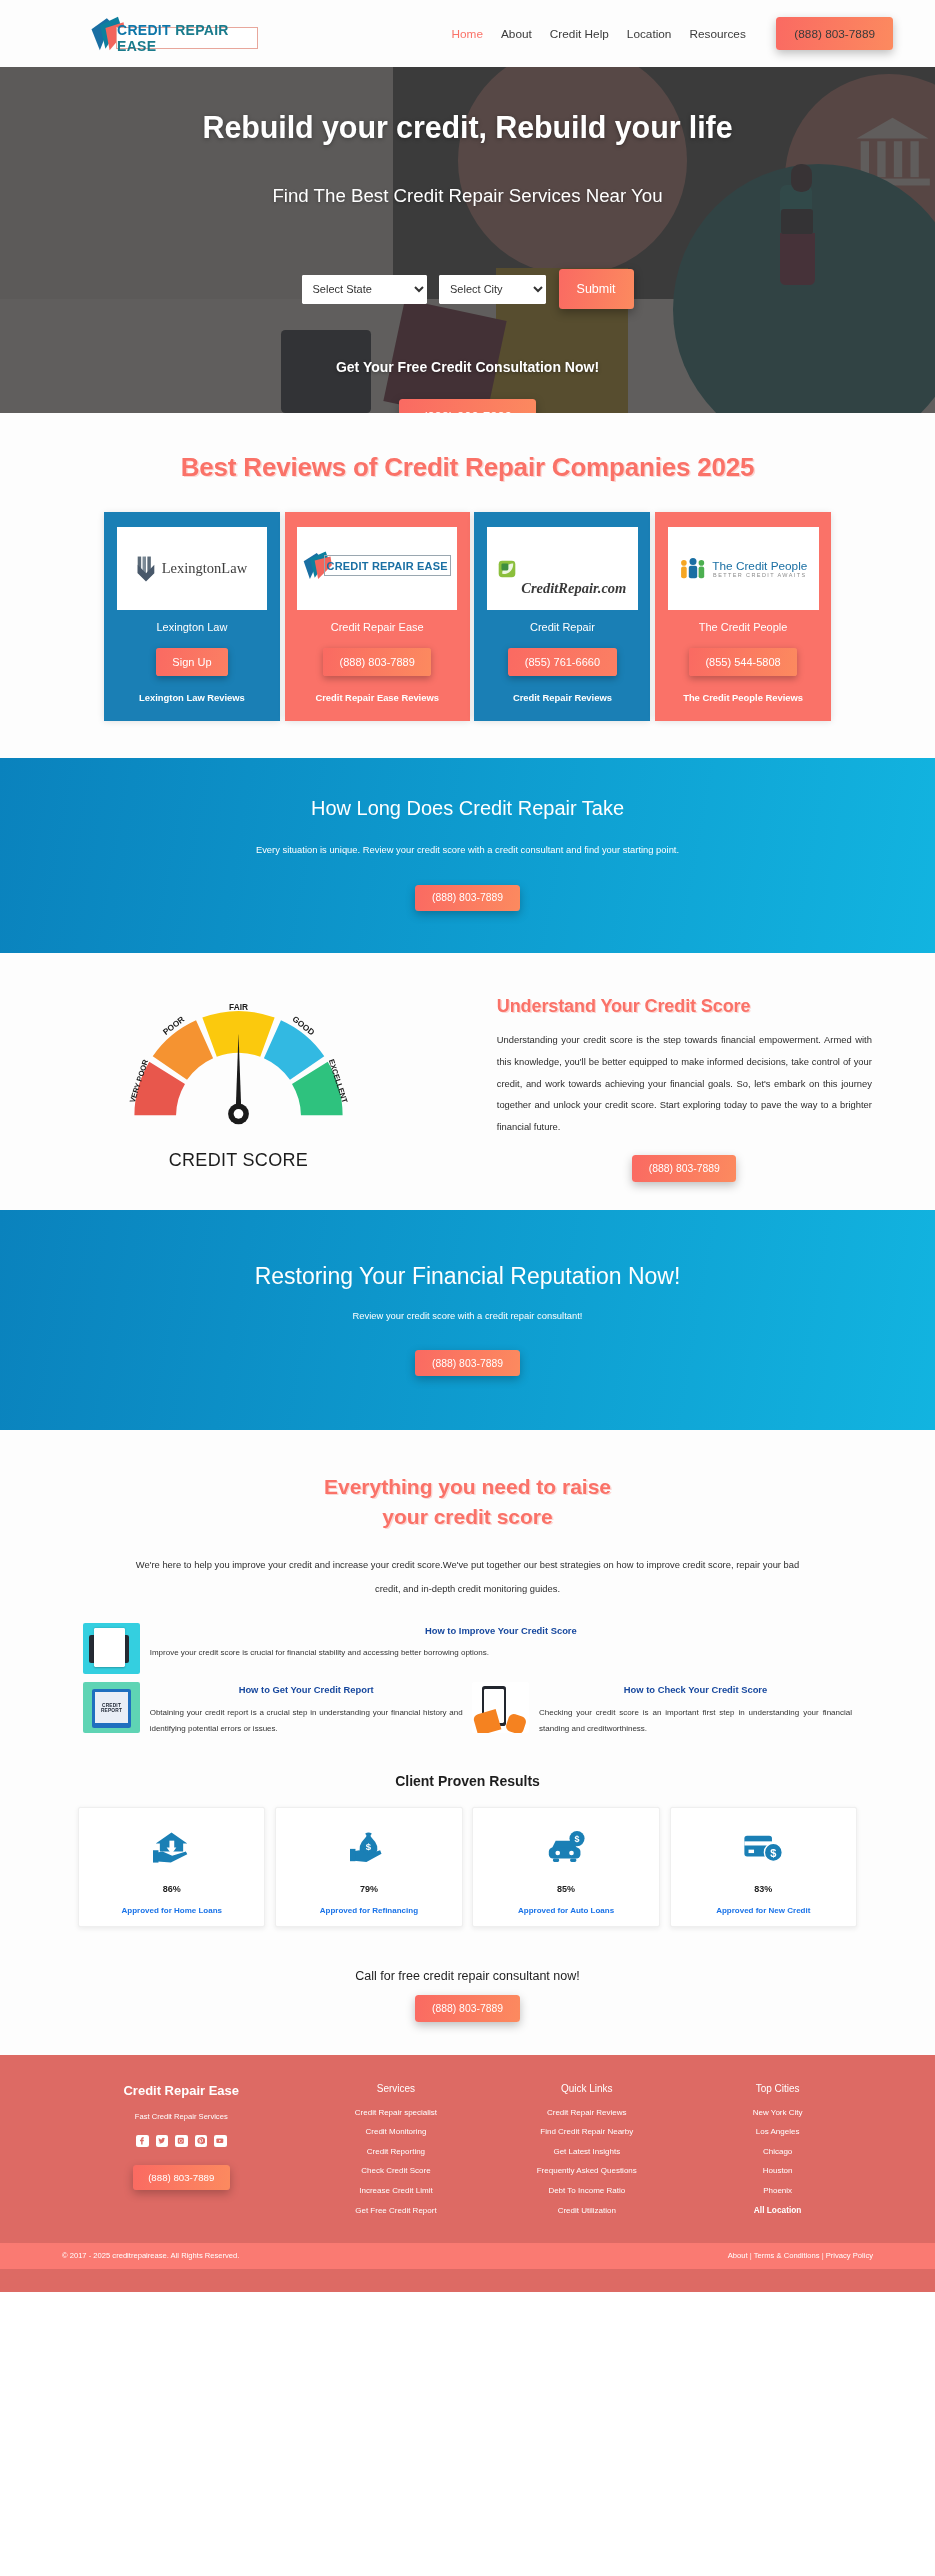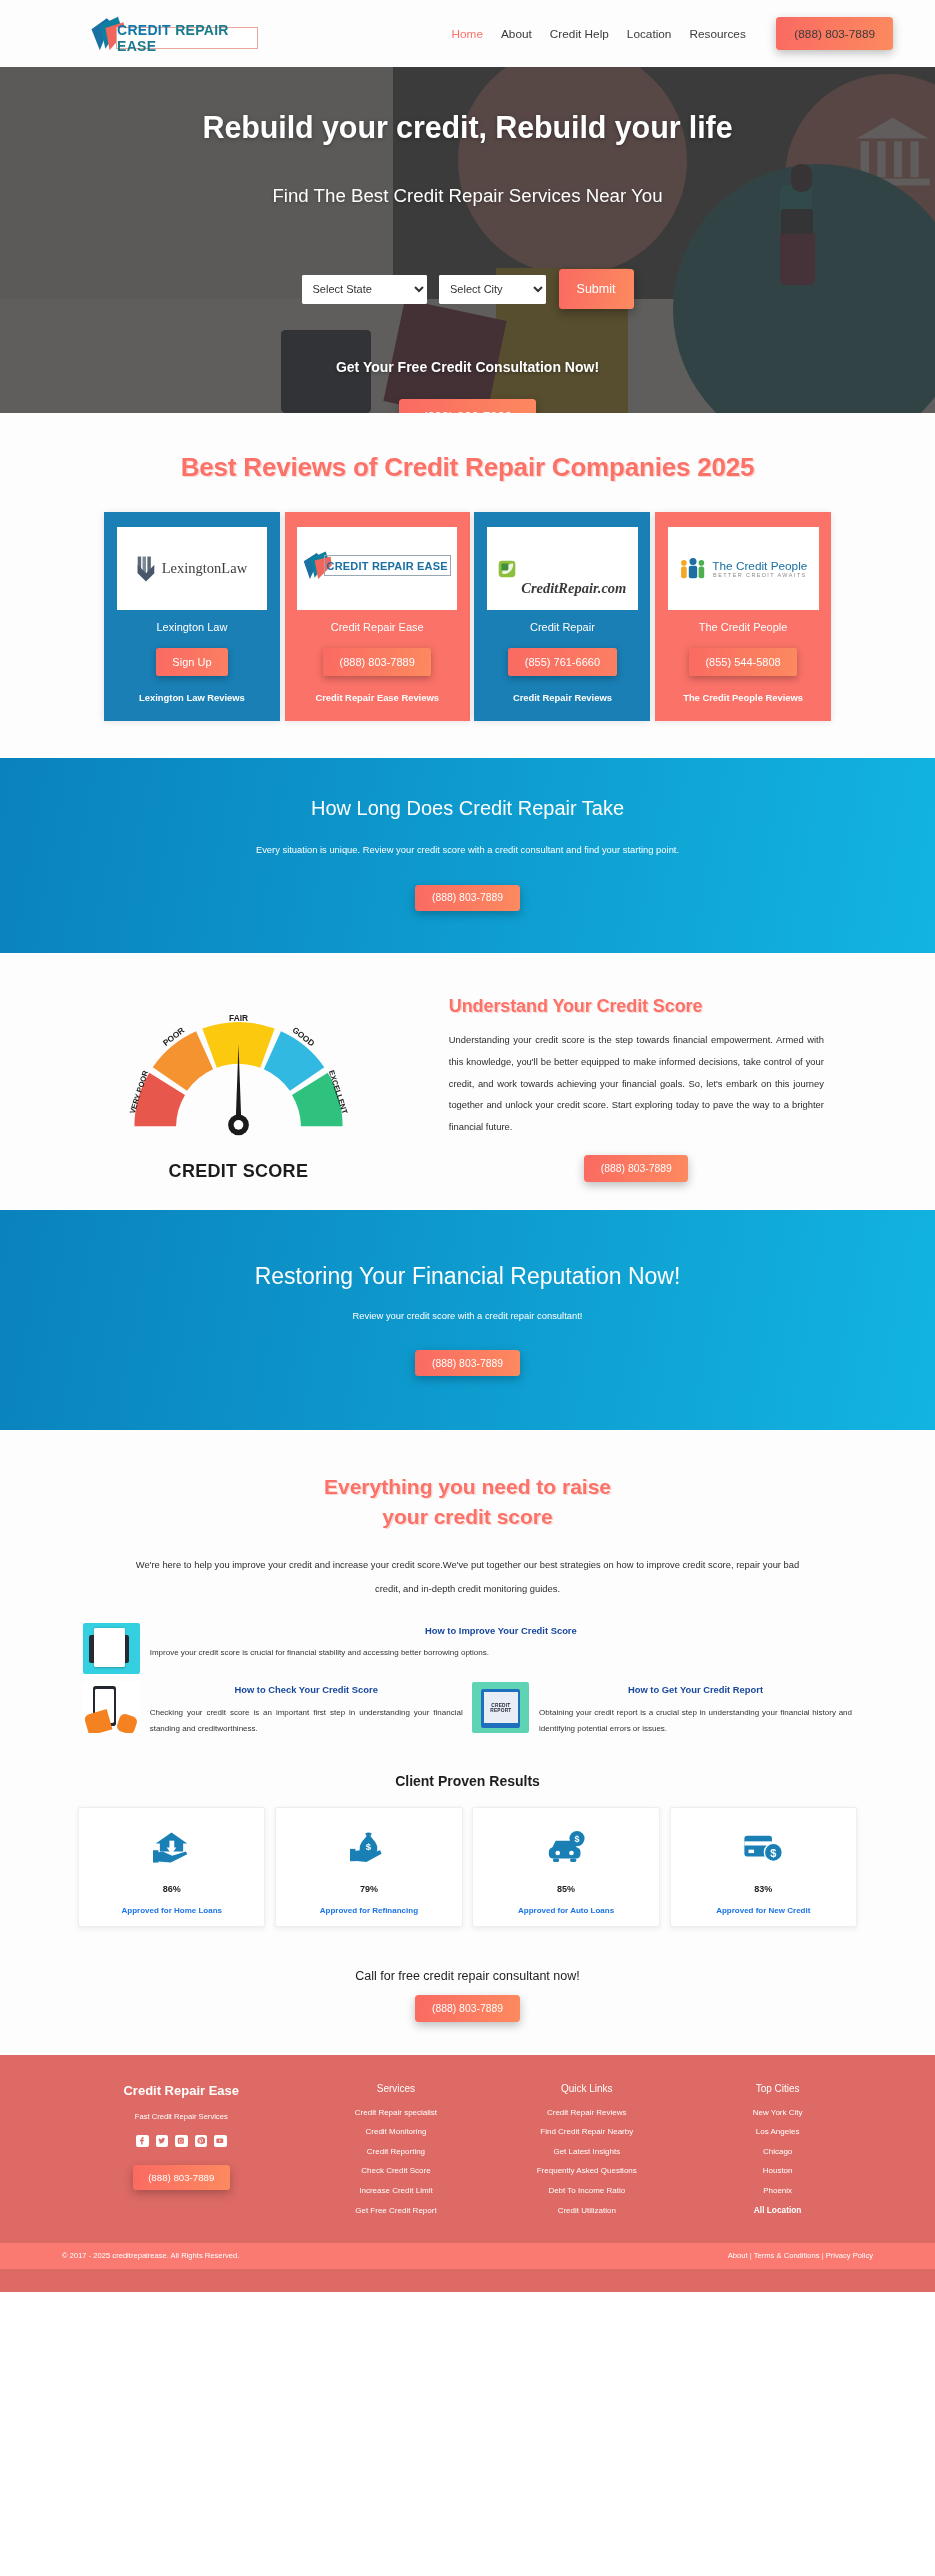--- a/index.html
+++ b/index.html
@@ -153,25 +153,25 @@
     color:#fff;text-align:center;padding:39px 0 42px;
   }
   .band h2{font-size:20px;font-weight:400;}
   .band p{margin-top:18px;font-size:9.4px;line-height:2.6;}
   .band .btn-phone{margin-top:22px;font-size:10.4px;padding:7.6px 16.6px;}
   .band.tall{padding:53px 0 54px;}
   .band.tall h2{font-size:23px;}
   .band.tall p{margin-top:14px;}
 
   
-  .score-sec{background:#fdfdfd;padding:30.5px 0 28px;display:flex;align-items:flex-end;}
+  .score-sec{background:#fdfdfd;padding:30.5px 0 28px;display:flex;align-items:center;gap:48px;}
   .gauge-wrap{width:48%;text-align:center;padding-left:28px;}
   .gauge{width:229px;height:139px;margin:0 auto;position:relative;}
   .gauge-label{
-    margin-top:16px;font-size:18px;font-weight:700;letter-spacing:0.3px;color:#1c1c1c;
+    margin-top:16px;font-size:18px;font-weight:400;letter-spacing:0.3px;color:#1c1c1c;
     font-family:"Liberation Sans",sans-serif;
   }
   .score-text{width:46%;padding-right:55px;padding-top:12.5px;}
   .score-text h2{font-size:18px;letter-spacing:-0.1px;}
   .score-text p{margin-top:12.5px;font-size:9.4px;line-height:2.3;text-align:justify;color:#2c2c2c;}
   .score-text .cta{text-align:center;margin-top:18px;}
   .score-text .cta .btn-phone{font-size:10.4px;padding:7.6px 16.6px;}
 
   
   .every{background:#fdfdfd;padding:42px 0 7px;text-align:center;}
@@ -464,42 +464,42 @@
               <div class="th-paper"></div>
           </div>
           <div class="body">
             <h3>How to Improve Your Credit Score</h3>
             <p>Improve your credit score is crucial for financial stability and accessing better borrowing options.</p>
           </div>
         </div>
       </div>
       <div class="art-row">
         <div class="art">
+          <div class="thumb th-teal">
+            <div class="th-tab">
+                <i></i>
+                <b>CREDIT<br>REPORT</b>
+              </div>
+          </div>
+          <div class="body">
+            <h3>How to Get Your Credit Report</h3>
+            <p>Obtaining your credit report is a crucial step in understanding your financial history and identifying potential errors or issues.</p>
+          </div>
+        </div>
+        <div class="art">
           <div class="thumb th-white">
             <div class="th-phone">
                 <i></i>
               </div>
               <div class="th-hand"></div>
               <div class="th-hand2"></div>
           </div>
           <div class="body">
             <h3>How to Check Your Credit Score</h3>
             <p>Checking your credit score is an important first step in understanding your financial standing and creditworthiness.</p>
-          </div>
-        </div>
-        <div class="art">
-          <div class="thumb th-teal">
-            <div class="th-tab">
-                <i></i>
-                <b>CREDIT<br>REPORT</b>
-              </div>
-          </div>
-          <div class="body">
-            <h3>How to Get Your Credit Report</h3>
-            <p>Obtaining your credit report is a crucial step in understanding your financial history and identifying potential errors or issues.</p>
           </div>
         </div>
       </div>
     </div>
   </section>
 
   <section class="results">
     <h2>Client Proven Results</h2>
     <div class="res-cards">
 

